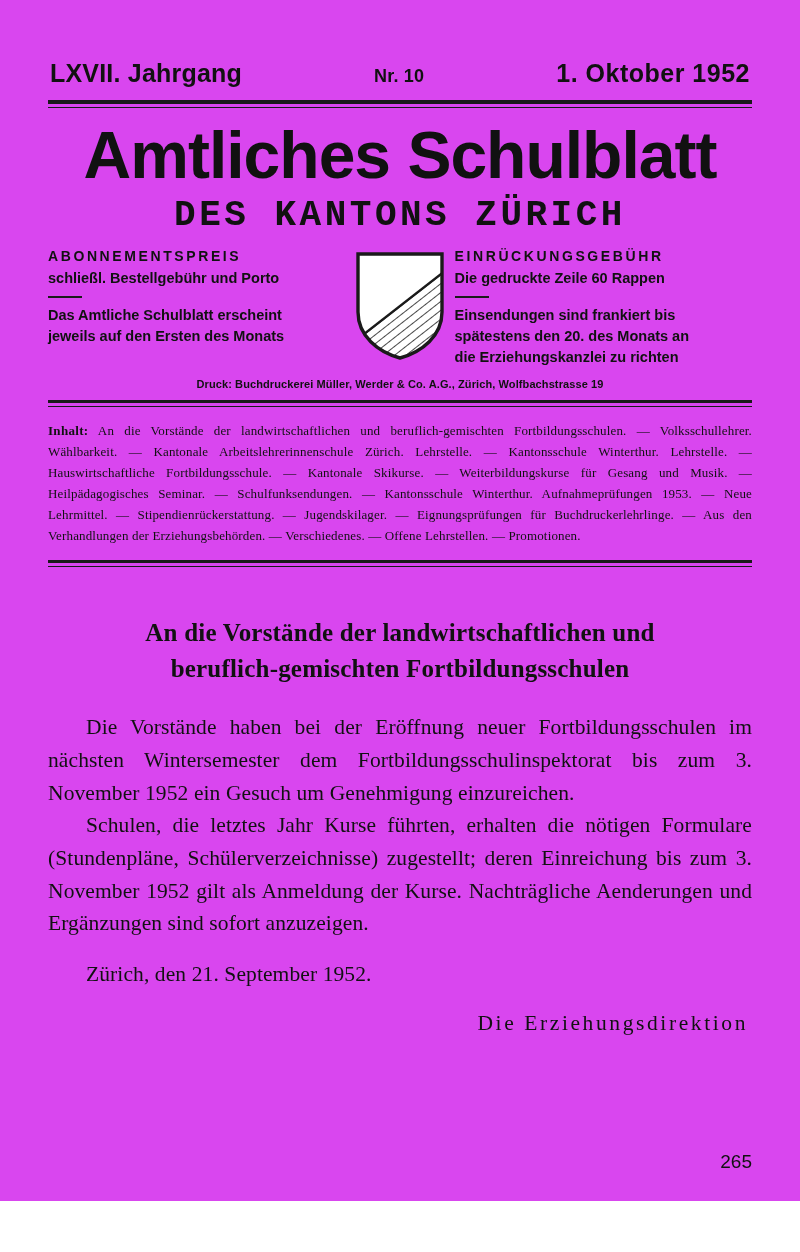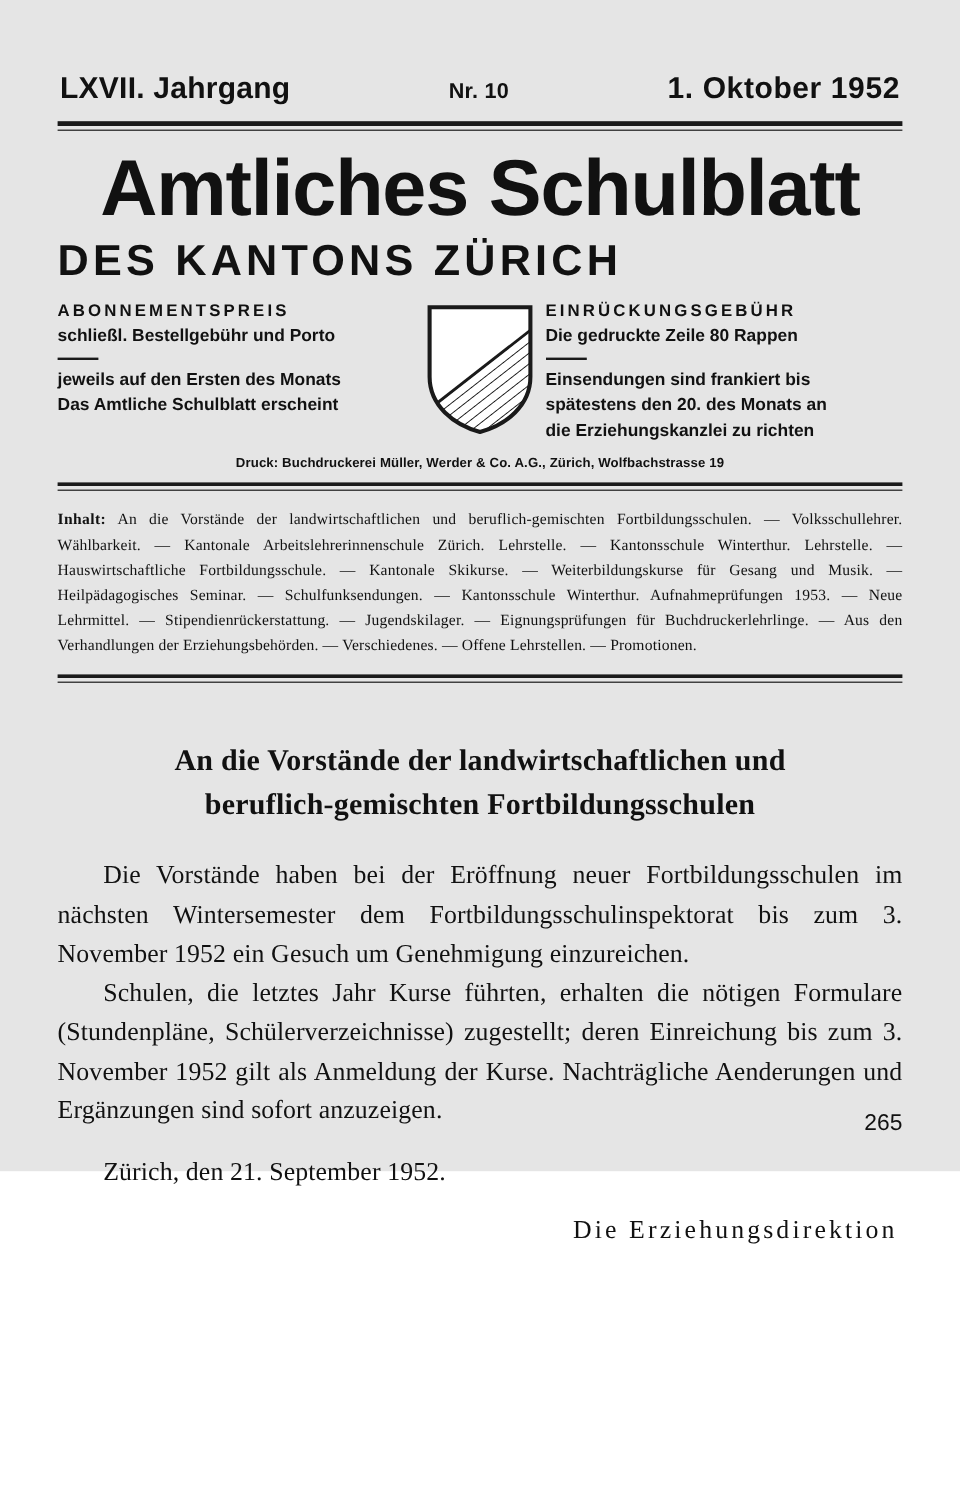--- a/index.html
+++ b/index.html
@@ -10,24 +10,24 @@
   body {
     width: 800px;
     height: 1252px;
     font-family: "Liberation Serif", serif;
     color: #111111;
     position: relative;
     overflow: hidden;
   }
   .page {
     width: 800px;
-    height: 976px;
+    height: 1201px;
     box-sizing: border-box;
     padding: 34px 48px 20px 48px;
-    background: #e5e5e5;
+    background: #d946ef;
     position: relative;
   }
 
   
   .masthead-line {
     display: flex;
     align-items: baseline;
     justify-content: space-between;
     font-family: "Liberation Sans", sans-serif;
     font-weight: bold;
@@ -59,24 +59,24 @@
     font-family: "Liberation Sans", sans-serif;
     font-weight: bold;
     font-size: 66px;
     line-height: 1.02;
     text-align: center;
     letter-spacing: -1px;
     margin: 14px 0 4px 0;
     white-space: nowrap;
   }
   .title-sub {
-    font-family: Liberation Sans, sans-serif;
+    font-family: Liberation Mono, monospace;
     font-weight: bold;
     font-size: 36px;
-    text-align: left;
+    text-align: center;
     letter-spacing: 3.5px;
     margin: 6px 0 10px 0;
   }
 
   
   .info-band {
     display: flex;
     justify-content: space-between;
     align-items: flex-start;
     font-family: "Liberation Sans", sans-serif;
@@ -192,22 +192,22 @@
   <hr class="rule-thin">
 
   <div class="title-main">Amtliches Schulblatt</div>
   <div class="title-sub">DES  KANTONS  ZÜRICH</div>
 
   <div class="info-band">
     <div class="info-col left">
       <div class="info-head">ABONNEMENTSPREIS</div>
       <div>schließl. Bestellgebühr und Porto</div>
       <hr class="info-sep">
+      <div>Das Amtliche Schulblatt erscheint</div>
       <div>jeweils auf den Ersten des Monats</div>
-      <div>Das Amtliche Schulblatt erscheint</div>
     </div>
 
     <div class="shield-wrap">
       <svg width="92" height="112" viewBox="0 0 92 112">
         <defs>
           <clipPath id="shieldClip">
             <path d="M4 4 H88 V62 C88 86 68 102 46 108 C24 102 4 86 4 62 Z"></path>
           </clipPath>
           <pattern id="hatch" width="7" height="7" patternUnits="userSpaceOnUse" patternTransform="rotate(0)">
             <line x1="0" y1="0" x2="7" y2="0" stroke="#1a1a1a" stroke-width="1.6"></line>
@@ -221,21 +221,21 @@
           <g transform="rotate(-38 46 56)">
             <line x1="-60" y1="56" x2="160" y2="56" stroke="#1a1a1a" stroke-width="2.4"></line>
           </g>
         </g>
         <path d="M4 4 H88 V62 C88 86 68 102 46 108 C24 102 4 86 4 62 Z" fill="none" stroke="#1a1a1a" stroke-width="3.4"></path>
       </svg>
     </div>
 
     <div class="info-col right">
       <div class="info-head">EINRÜCKUNGSGEBÜHR</div>
-      <div>Die gedruckte Zeile 80 Rappen</div>
+      <div>Die gedruckte Zeile 60 Rappen</div>
       <hr class="info-sep">
       <div>Einsendungen sind frankiert bis</div>
       <div>spätestens den 20. des Monats an</div>
       <div>die Erziehungskanzlei zu richten</div>
     </div>
   </div>
 
   <div class="druck-line">Druck: Buchdruckerei Müller, Werder &amp; Co. A.G., Zürich, Wolfbachstrasse 19</div>
 
   <div class="inhalt-rules">

